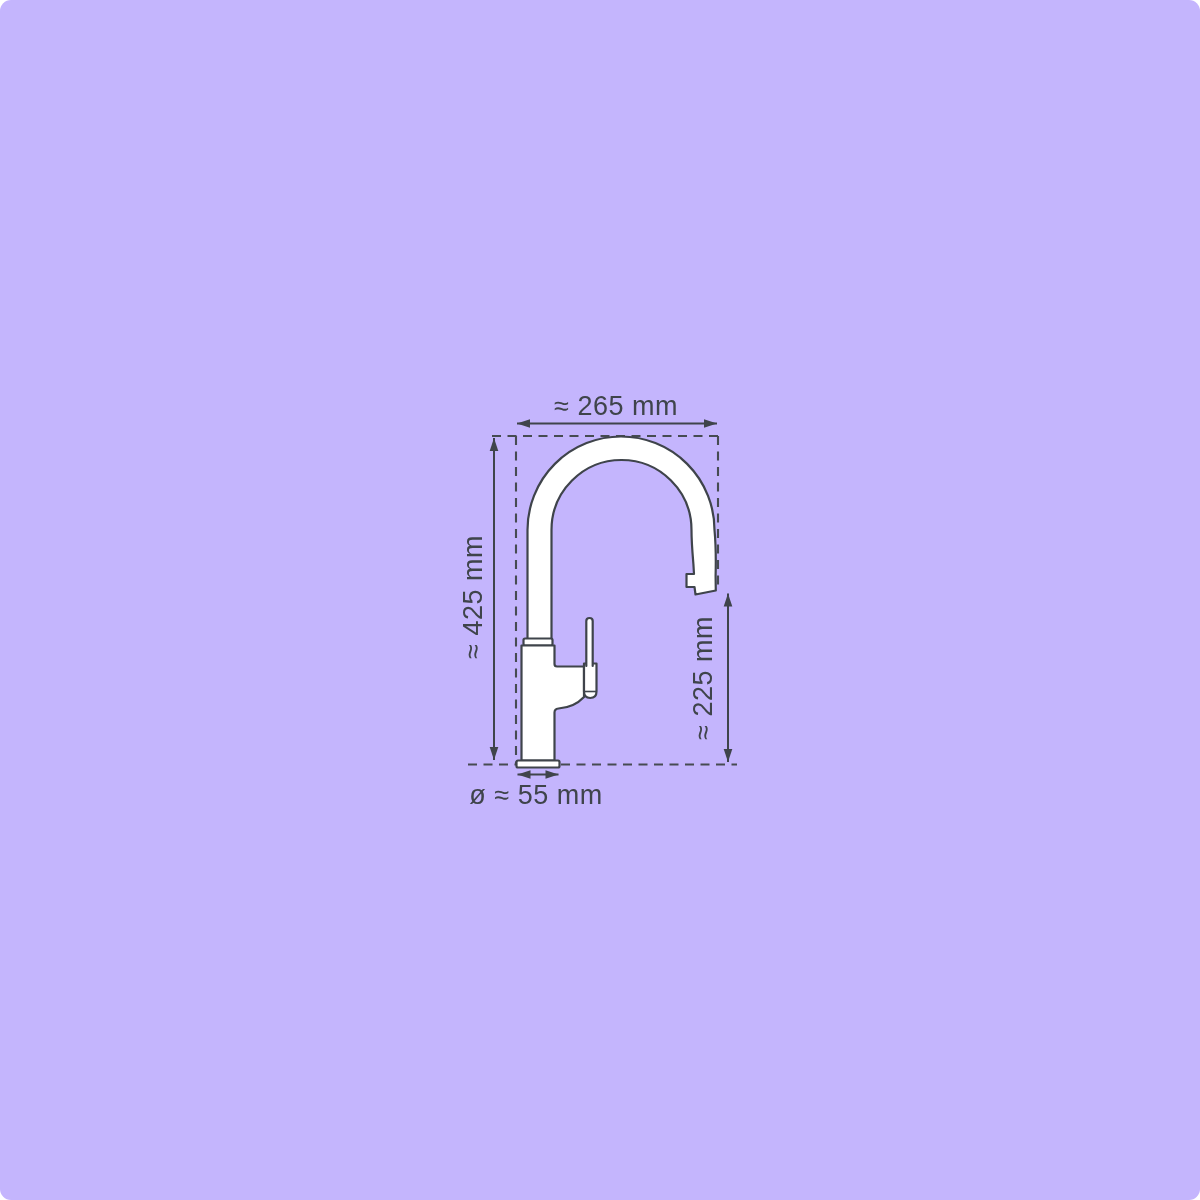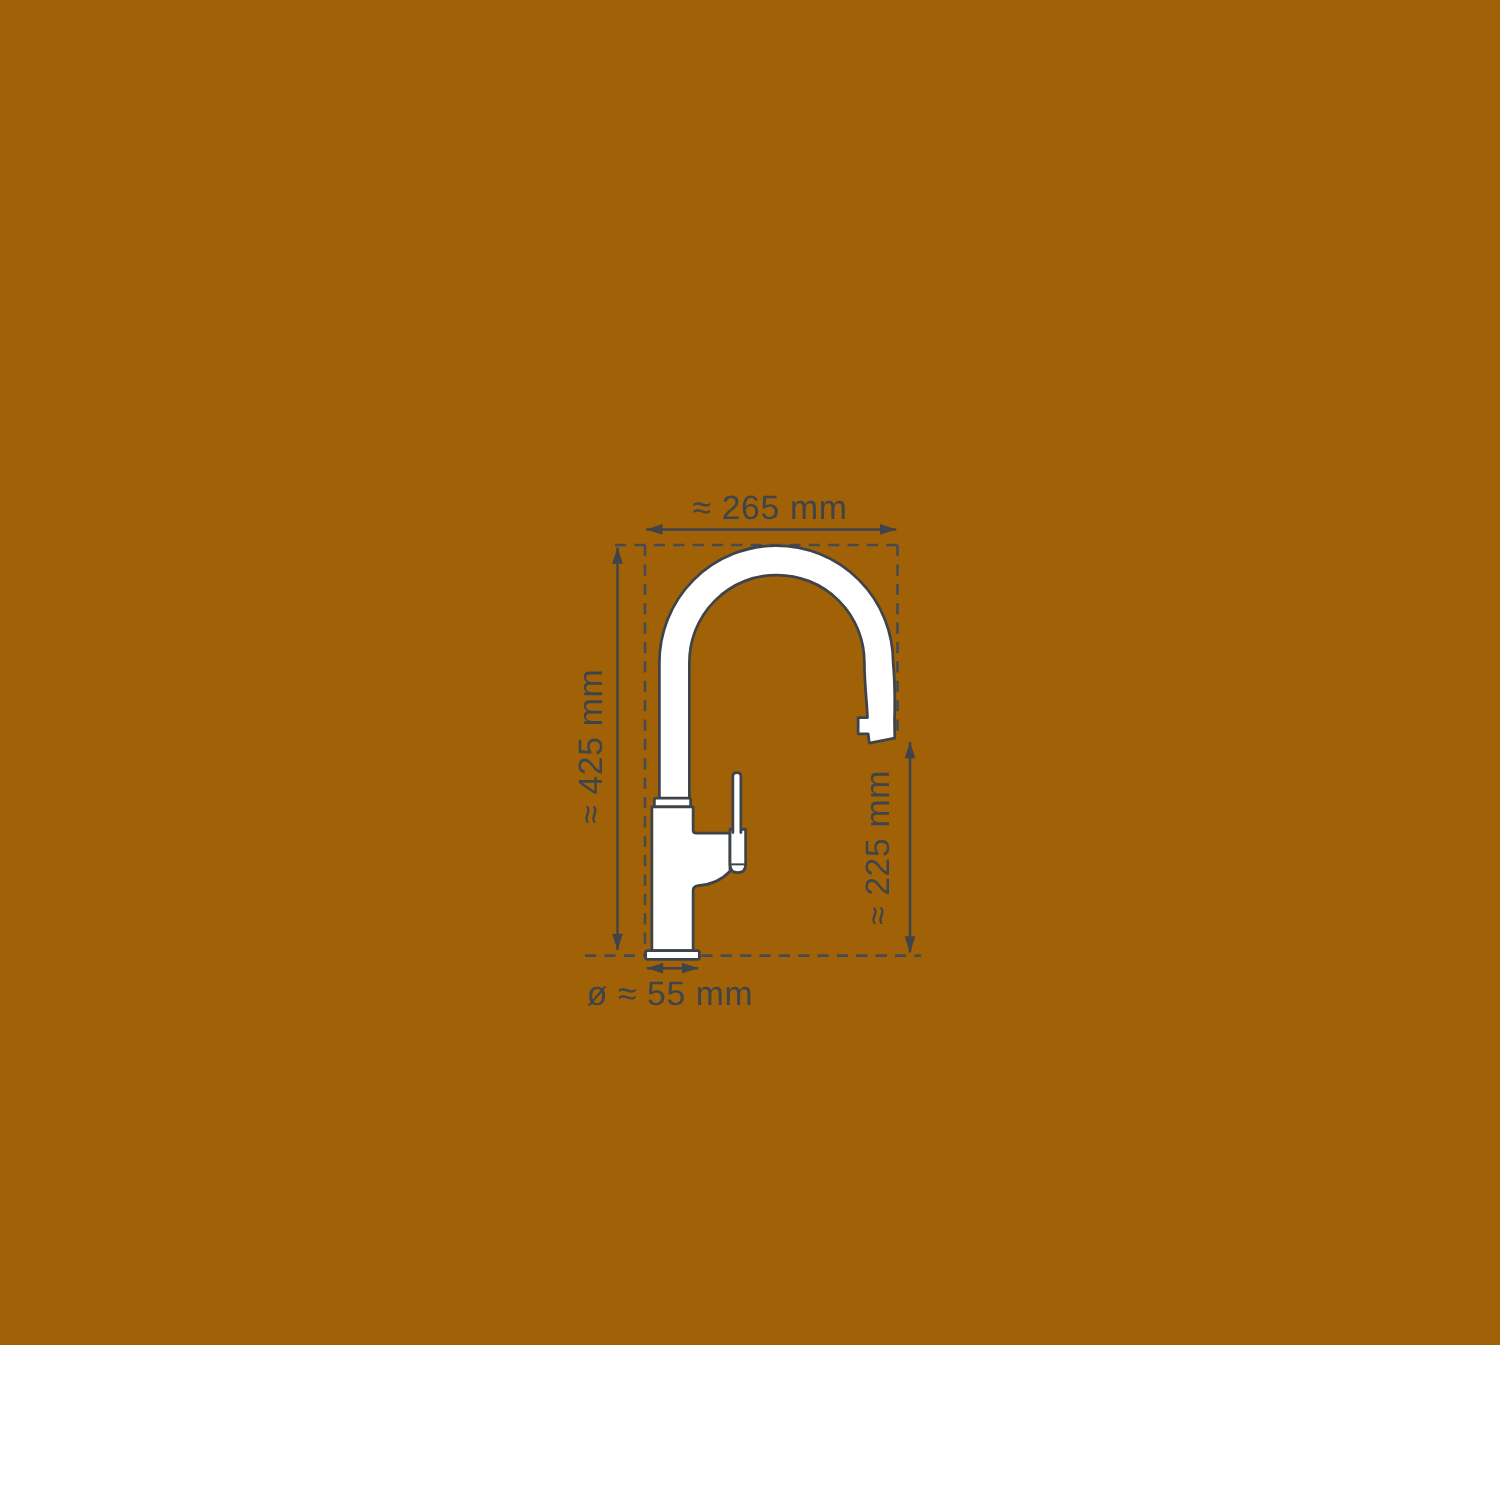--- a/index.html
+++ b/index.html
@@ -3,24 +3,25 @@
 <meta charset="utf-8">
 <style>
   html, body {
     margin: 0;
     padding: 0;
     background: #ffffff;
   }
   .canvas {
     position: relative;
     width: 1200px;
-    height: 1076px;
-    background: #a16207;
+    height: 1200px;
+    background: #c4b5fd;
     overflow: hidden;
     font-family: "Liberation Sans", sans-serif;
+    border-radius: 11px;
   }
   svg { display: block; }
   .dim-label {
     font-family: "Liberation Sans", sans-serif;
     font-size: 27px;
     fill: #3f444b;
     letter-spacing: 0.5px;
   }
   .outline {
     fill: #ffffff;

